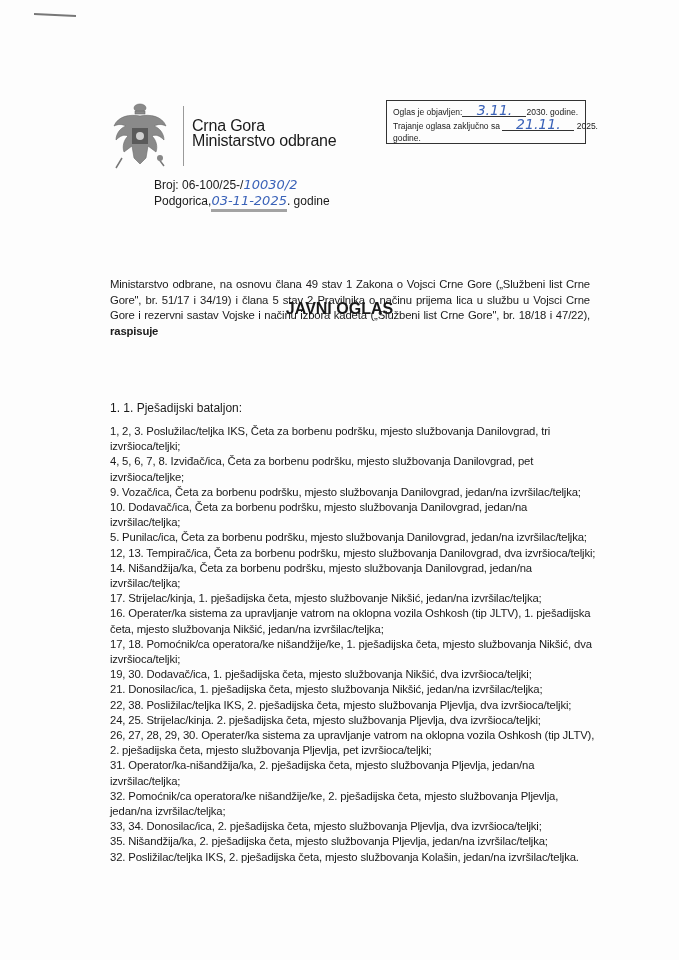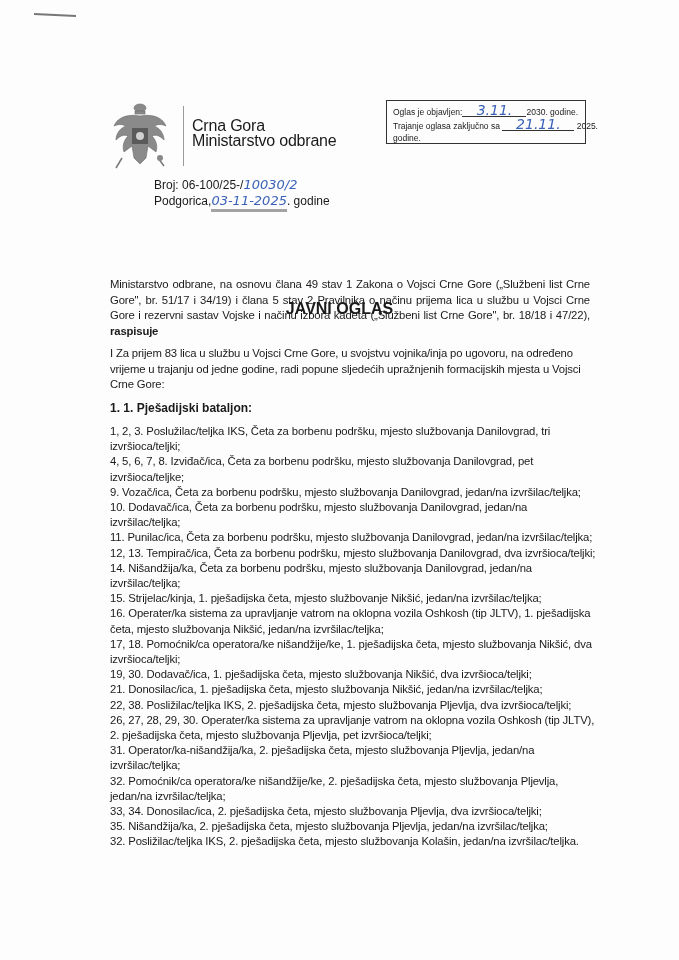--- a/index.html
+++ b/index.html
@@ -22,21 +22,21 @@
   .ref .hand { font-size: 13px; border-bottom: none; }
   .ref .hand.uline { border-bottom: 3px solid #a3a3a3; }
 
   .intro { position: absolute; left: 110px; top: 237px; width: 480px; font-size: 11.3px; line-height: 15.5px; text-align: justify; letter-spacing: -0.15px; margin-top: 40px; }
   .intro b { font-weight: bold; }
 
   .title { position: absolute; left: 0; width: 679px; top: 300px; text-align: center; font-size: 16px; font-weight: bold; }
 
   .para { position: absolute; left: 110px; top: 346px; width: 490px; font-size: 11.3px; line-height: 15.5px; letter-spacing: -0.15px; }
 
-  .section { position: absolute; left: 110px; top: 401px; font-size: 12px; font-weight: bold; }
+  .section { position: absolute; left: 110px; top: 401px; font-size: 12px; font-weight: normal; }
 
   .list { position: absolute; left: 110px; top: 424px; width: 490px; margin: 0; padding: 0; list-style: none; font-size: 11.3px; line-height: 15.2px; letter-spacing: -0.15px; }
   .list li { margin: 0; padding: 0; }
 </style>
 </head>
 <body>
 
 <div class="page">
   <div class="corner-mark"></div>
 
@@ -78,38 +78,38 @@
     </div>
   </div>
 
   <div class="intro">
     <span>Ministarstvo odbrane, na osnovu člana 49 stav 1 Zakona o Vojsci Crne Gore („Službeni list Crne Gore", br. 51/17 i 34/19) i člana 5 stav 2 Pravilnika o načinu prijema lica u službu u Vojsci Crne Gore i rezervni sastav Vojske i načinu izbora kadeta („Službeni list Crne Gore", br. 18/18 i 47/22),</span>
     <b>raspisuje</b>
   </div>
 
   <div class="title">JAVNI OGLAS</div>
 
-  <div class="para">I Za prijem 83 lica u službu u Vojsci Crne Gore, u svojstvu vojnika/inja po ugovoru, na određeno vrijeme u trajanju od jedne godine, radi popune sljedećih upražnjenih formacijskih mjesta u Vojsci Crne Gore:</div>
 
   <div class="section">1. 1. Pješadijski bataljon:</div>
 
   <ul class="list">
     <li>1, 2, 3. Poslužilac/teljka IKS, Četa za borbenu podršku, mjesto službovanja Danilovgrad, tri izvršioca/teljki;</li>
     <li>4, 5, 6, 7, 8. Izviđač/ica, Četa za borbenu podršku, mjesto službovanja Danilovgrad, pet izvršioca/teljke;</li>
     <li>9. Vozač/ica, Četa za borbenu podršku, mjesto službovanja Danilovgrad, jedan/na izvršilac/teljka;</li>
     <li>10. Dodavač/ica, Četa za borbenu podršku, mjesto službovanja Danilovgrad, jedan/na izvršilac/teljka;</li>
-    <li>11. Punilac/ica, Četa za borbenu podršku, mjesto službovanja Danilovgrad, jedan/na izvršilac/teljka;</li>
+    <li>5. Punilac/ica, Četa za borbenu podršku, mjesto službovanja Danilovgrad, jedan/na izvršilac/teljka;</li>
     <li>12, 13. Tempirač/ica, Četa za borbenu podršku, mjesto službovanja Danilovgrad, dva izvršioca/teljki;</li>
     <li>14. Nišandžija/ka, Četa za borbenu podršku, mjesto službovanja Danilovgrad, jedan/na izvršilac/teljka;</li>
-    <li>15. Strijelac/kinja, 1. pješadijska četa, mjesto službovanje Nikšić, jedan/na izvršilac/teljka;</li>
+    <li>17. Strijelac/kinja, 1. pješadijska četa, mjesto službovanje Nikšić, jedan/na izvršilac/teljka;</li>
     <li>16. Operater/ka sistema za upravljanje vatrom na oklopna vozila Oshkosh (tip JLTV), 1. pješadijska četa, mjesto službovanja Nikšić, jedan/na izvršilac/teljka;</li>
     <li>17, 18. Pomoćnik/ca operatora/ke nišandžije/ke, 1. pješadijska četa, mjesto službovanja Nikšić, dva izvršioca/teljki;</li>
     <li>19, 30. Dodavač/ica, 1. pješadijska četa, mjesto službovanja Nikšić, dva izvršioca/teljki;</li>
     <li>21. Donosilac/ica, 1. pješadijska četa, mjesto službovanja Nikšić, jedan/na izvršilac/teljka;</li>
     <li>22, 38. Posližilac/teljka IKS, 2. pješadijska četa, mjesto službovanja Pljevlja, dva izvršioca/teljki;</li>
+    <li>24, 25. Strijelac/kinja. 2. pješadijska četa, mjesto službovanja Pljevlja, dva izvršioca/teljki;</li>
     <li>26, 27, 28, 29, 30. Operater/ka sistema za upravljanje vatrom na oklopna vozila Oshkosh (tip JLTV), 2. pješadijska četa, mjesto službovanja Pljevlja, pet izvršioca/teljki;</li>
     <li>31. Operator/ka-nišandžija/ka, 2. pješadijska četa, mjesto službovanja Pljevlja, jedan/na izvršilac/teljka;</li>
     <li>32. Pomoćnik/ca operatora/ke nišandžije/ke, 2. pješadijska četa, mjesto službovanja Pljevlja, jedan/na izvršilac/teljka;</li>
     <li>33, 34. Donosilac/ica, 2. pješadijska četa, mjesto službovanja Pljevlja, dva izvršioca/teljki;</li>
     <li>35. Nišandžija/ka, 2. pješadijska četa, mjesto službovanja Pljevlja, jedan/na izvršilac/teljka;</li>
     <li>32. Posližilac/teljka IKS, 2. pješadijska četa, mjesto službovanja Kolašin, jedan/na izvršilac/teljka.</li>
   </ul>
 </div>
 
 </body></html>

